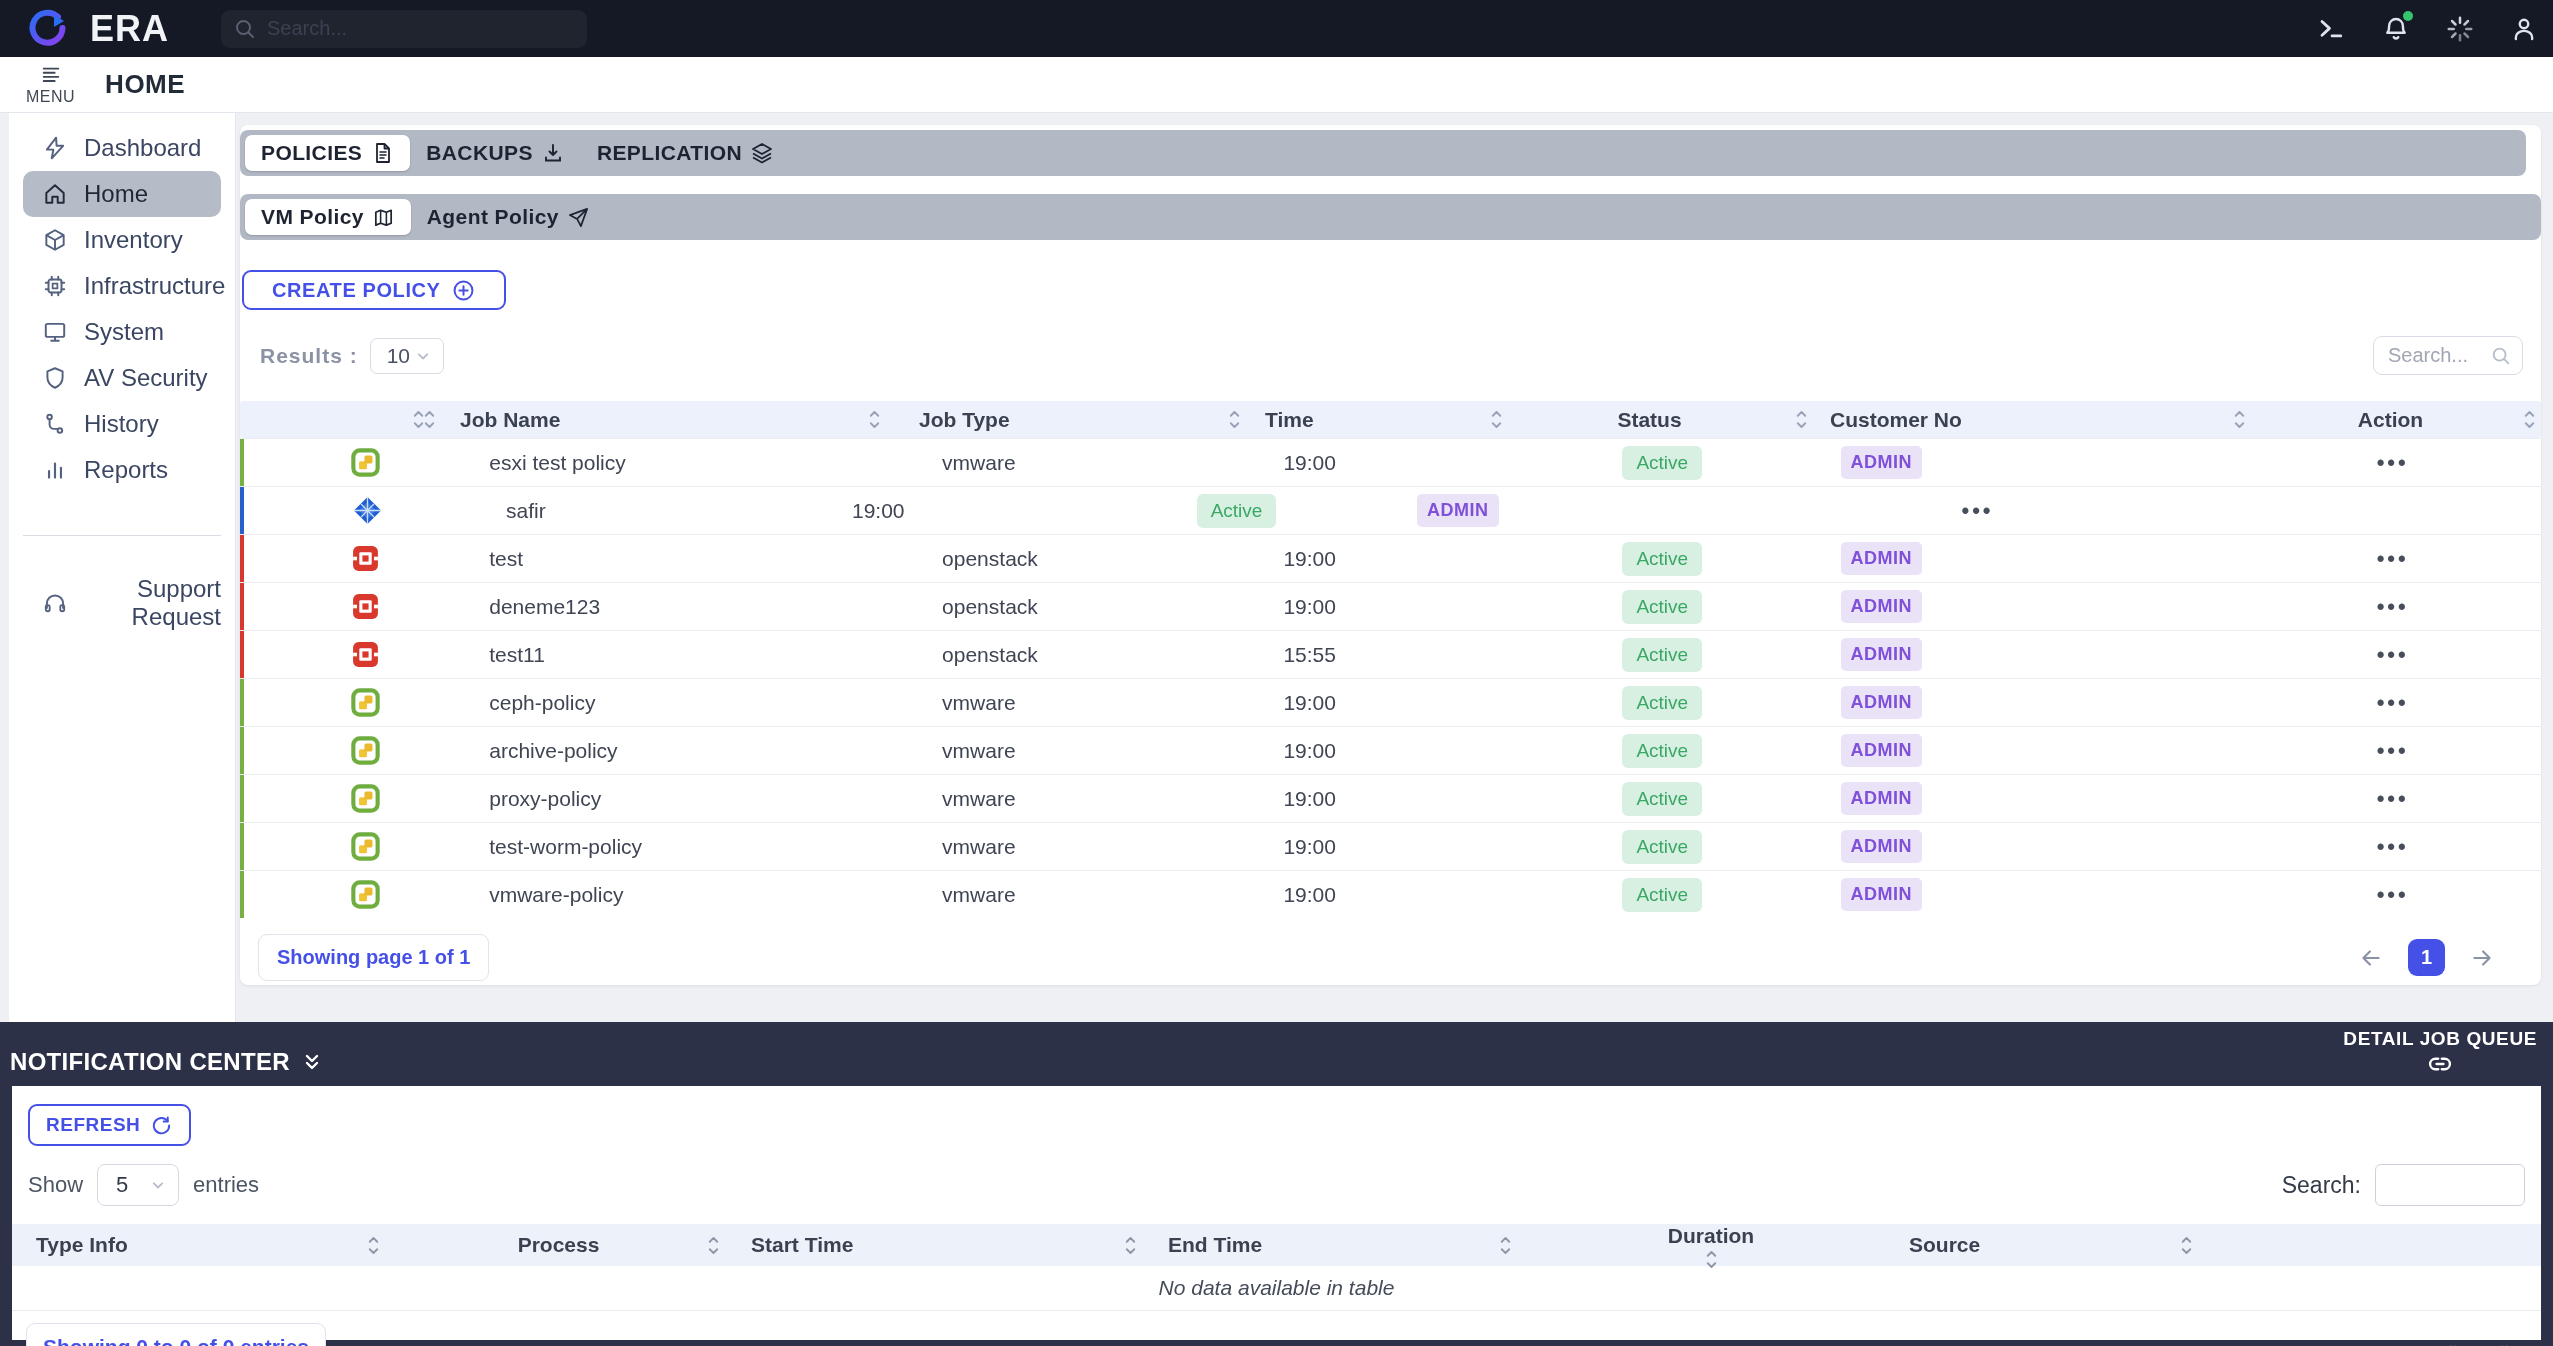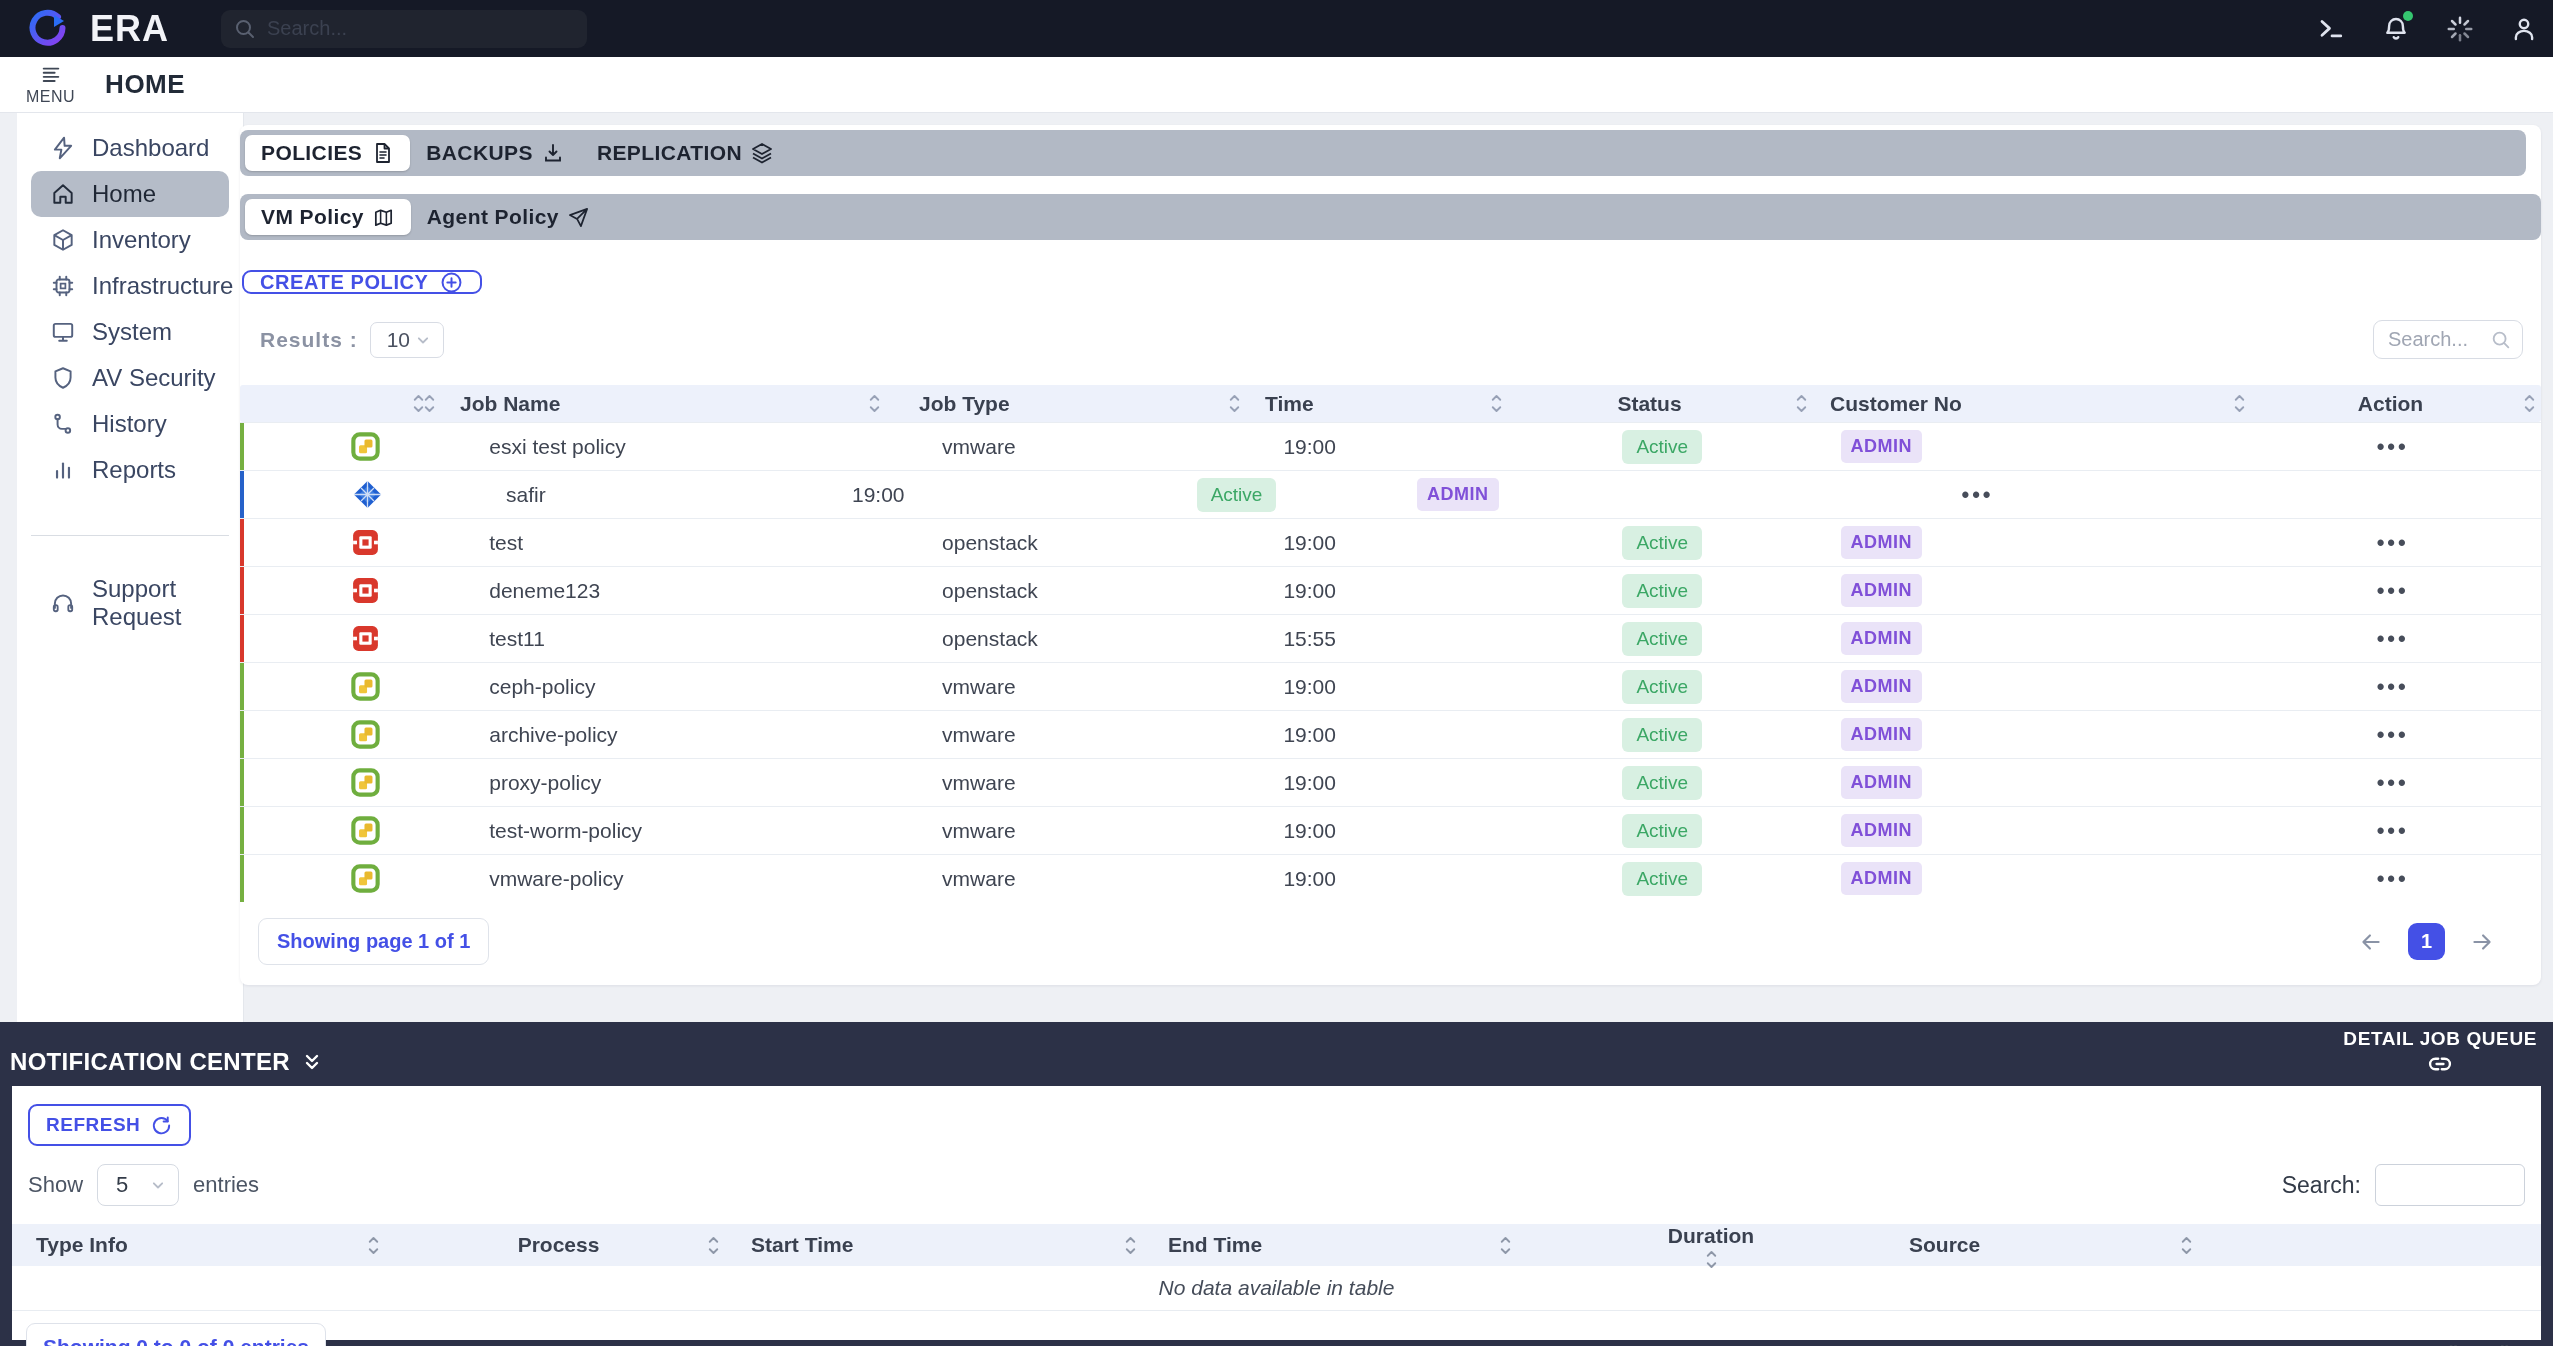--- a/index.html
+++ b/index.html
@@ -31,41 +31,41 @@
   .bell-dot { position:absolute; top:-3px; right:-2px; width:10px; height:10px; border-radius:50%; background:#35c56f; }
 
   
   .menubar { position:absolute; left:0; top:57px; width:2553px; height:56px; background:#ffffff;
     border-bottom:1px solid #e3e6ec; display:flex; align-items:center; }
   .menu-btn { margin-left:26px; display:flex; flex-direction:column; align-items:center; cursor:pointer; color:#3f4755; }
   .menu-btn span { font-size:16px; margin-top:2px; letter-spacing:0.5px; }
   .page-title { margin-left:30px; font-size:26px; font-weight:600; color:#222b38; letter-spacing:0.5px; }
 
   
-  .sidebar { position:absolute; left:17px; top:113px; width:227px; height:909px; background:#ffffff;
-    border-right:1px solid #e4e7ec; padding-top:12px; }
+  .sidebar { position:absolute; left:9px; top:113px; width:227px; height:909px; background:#ffffff;
+    border-right:1px solid #e4e7ec; padding-top:12px;text-align:right; }
   .nav-item { height:46px; margin:0 14px; display:flex; align-items:center; border-radius:10px;
     color:#3a4662; cursor:pointer; padding-left:19px; }
   .nav-item .ic { color:#55627f; }
   .nav-item span { margin-left:16px; font-size:24px; font-weight:500; }
   .nav-item.active { background:#b5bcc8; color:#1f2735; }
   .nav-item.active .ic { color:#222b3a; }
   .side-divider { height:1px; background:#d9dde3; margin:42px 14px 0 14px; }
   .nav-item.support { margin-top:44px; }
 
   
   .card { position:absolute; left:240px; top:125px; width:2301px; height:860px; background:#ffffff;
     border-radius:8px; box-shadow:0 1px 3px rgba(20,30,60,0.08); }
   .tabbar { height:46px; background:#b2b9c5; border-radius:8px; display:flex; align-items:center; padding:0 5px; }
   .tabbar + .tabbar { margin-top:18px; }
   .tab { height:36px; display:flex; align-items:center; gap:8px; padding:0 16px; border-radius:7px;
     font-size:21px; font-weight:600; color:#1d2330; cursor:pointer; letter-spacing:0.4px; }
   .tab.active { background:#ffffff; box-shadow:0 1px 2px rgba(0,0,0,0.18); }
   .create-row { margin-top:30px; margin-left:2px; }
-  .create-btn { display:inline-flex; align-items:center; gap:10px; height:24px; padding:0 16px;
+  .create-btn { display:inline-flex; align-items:center; gap:10px; height:40px; padding:0 28px;
     background:#fff; border:2px solid var(--accent); border-radius:9px; color:var(--accent);
     font-size:20px; font-weight:bold; letter-spacing:0.6px; cursor:pointer; font-family:inherit; }
   .results-row { margin-top:26px; display:flex; align-items:center; }
   .results-label { margin-left:20px; font-size:21px; color:#8b92a3; font-weight:600; letter-spacing:1px; }
   .results-select { margin-left:12px; width:74px; height:36px; border:1px solid #d8dce4; border-radius:7px;
     display:flex; align-items:center; justify-content:space-between; padding:0 10px 0 16px;
     font-size:21px; color:#4a5160; cursor:pointer; background:#fff; }
   .results-select .ic { color:#b7bdc9; }
   .tbl-search { margin-left:auto; margin-right:18px; width:150px; height:39px; border:1px solid #d8dce4;
     border-radius:9px; display:flex; align-items:center; padding:0 10px 0 14px; background:#fff; }

